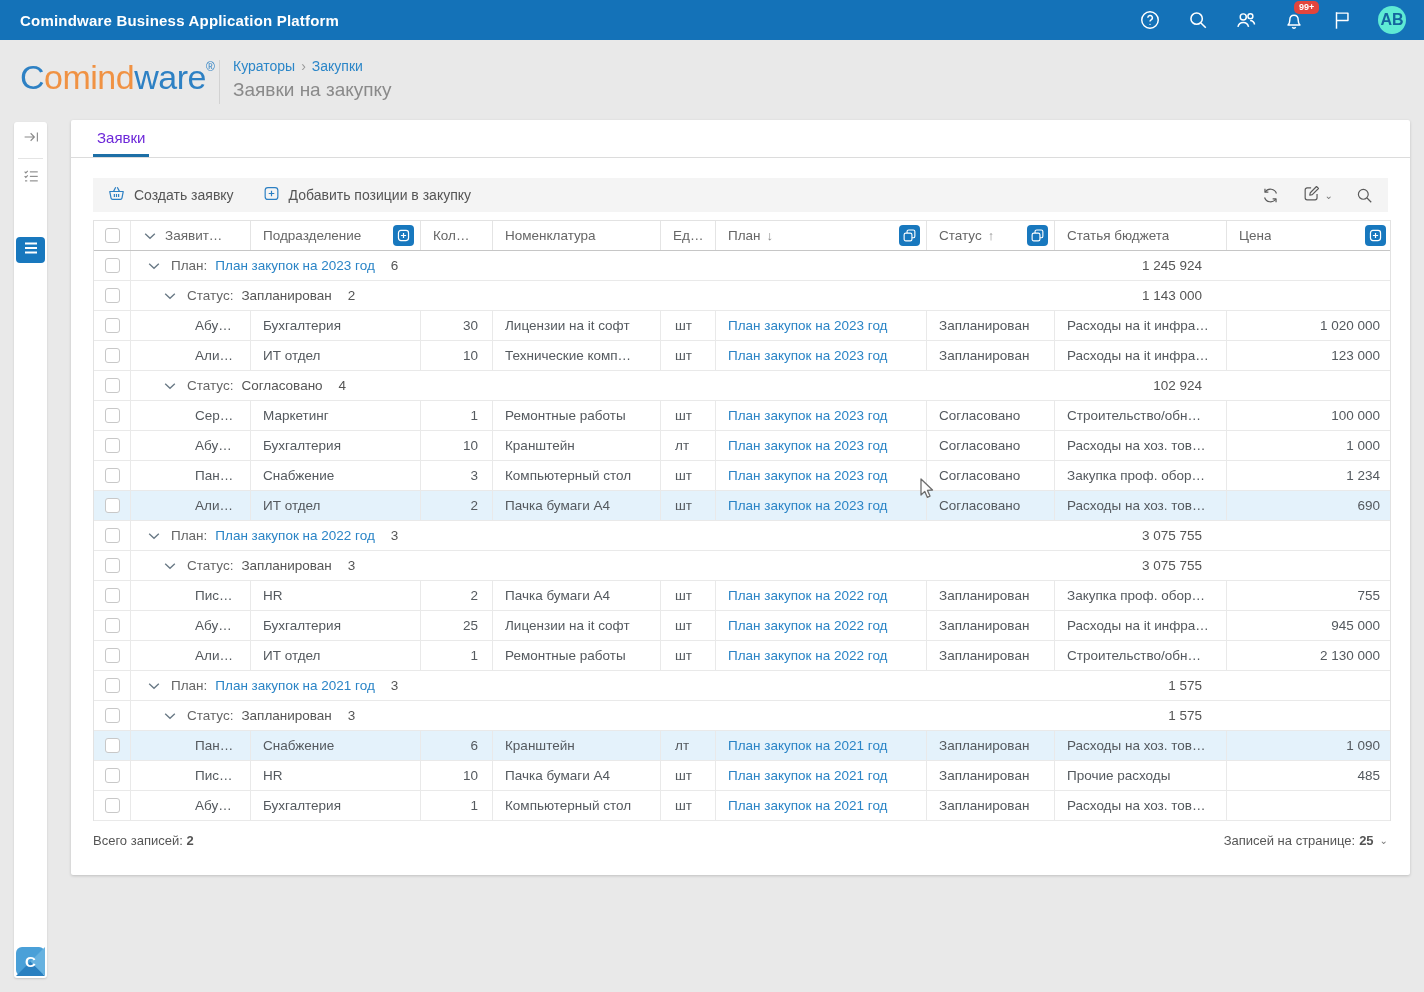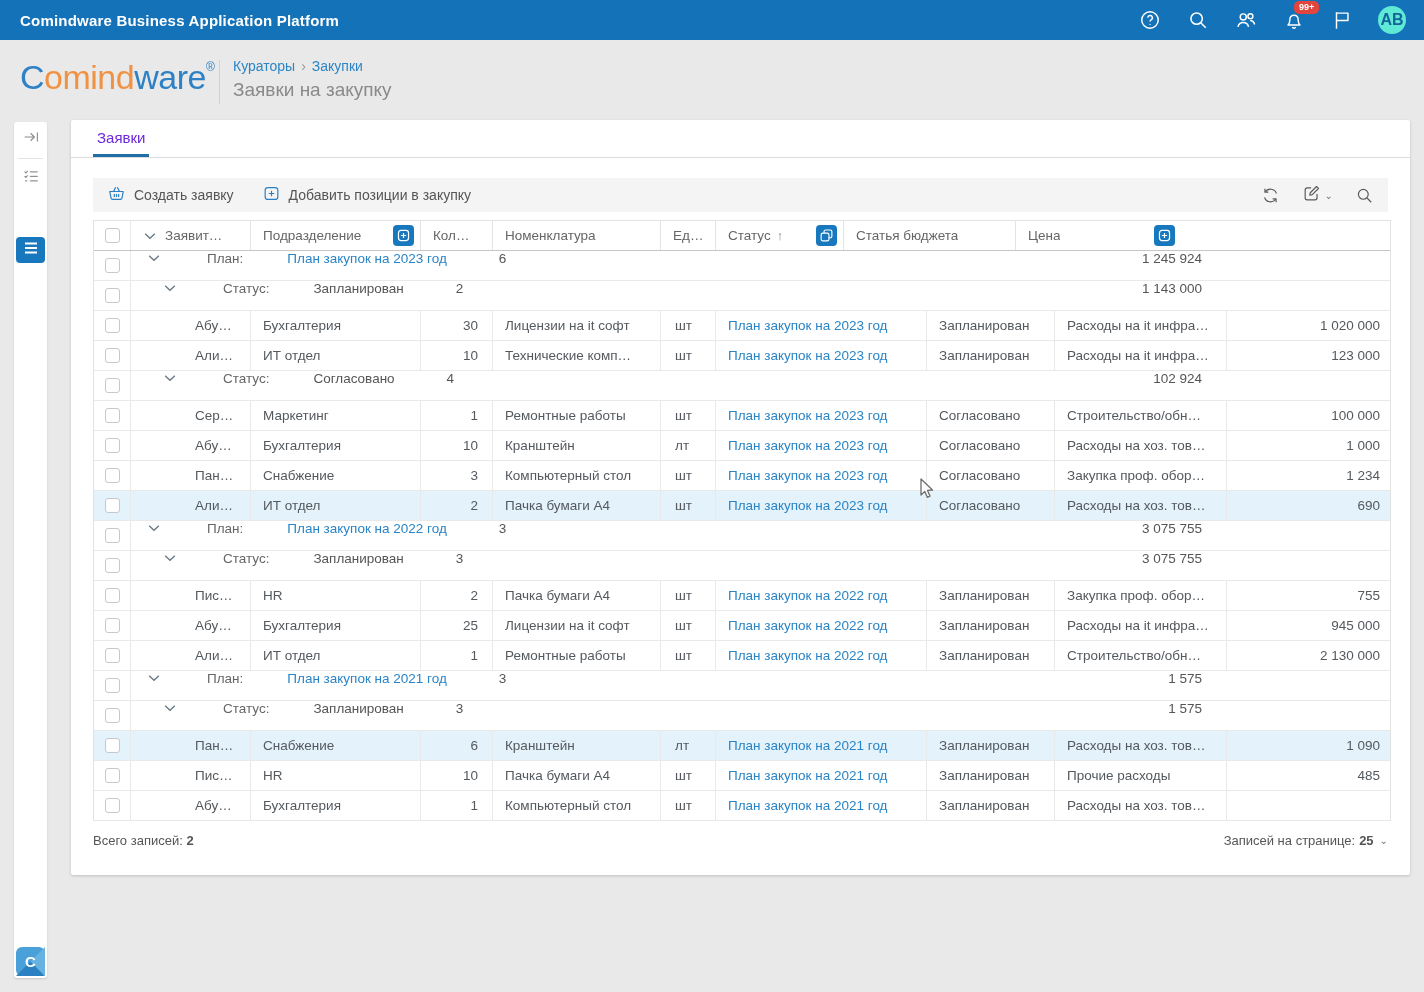--- a/index.html
+++ b/index.html
@@ -73,21 +73,21 @@
   .hrow { border-bottom:1px solid #c6c6c6; }
   .hcell { display:flex; align-items:center; border-right:1px solid #e4e4e4; padding:0 6px 0 12px;
            color:#666; overflow:hidden; white-space:nowrap; }
   .hcell.col-price { border-right:none; }
   .hlabel { overflow:hidden; text-overflow:ellipsis; }
   .hexp { display:flex; margin-right:8px; cursor:pointer; }
   .hsort { color:#8a8a8a; margin-left:6px; font-size:13px; }
   .hbtn { margin-left:auto; width:21px; height:21px; background:#1878be; border-radius:4px;
           display:flex; align-items:center; justify-content:center; flex:none; cursor:pointer; }
 
-  .gcell { flex:1; position:relative; display:flex; color:#666;gap:36px; }
+  .gcell { flex:1; position:relative; display:flex; align-items:center; color:#666; }
   .gchev { display:flex; margin-right:10px; cursor:pointer; }
   .glabel { margin-right:8px; }
   .glink { color:#2a84c6; text-decoration:none; cursor:pointer; }
   .gvalue { color:#555; }
   .gcount { margin-left:16px; color:#555; }
   .gsum { position:absolute; right:188px; color:#555; }
 
   .cell-link { color:#2a84c6; text-decoration:none; cursor:pointer; }
 
   
@@ -253,20 +253,30 @@
         </div>
         <div class="hcell col-qty">
           <span class="hlabel">Кол…</span>
         </div>
         <div class="hcell col-nomenclature">
           <span class="hlabel">Номенклатура</span>
         </div>
         <div class="hcell col-unit">
           <span class="hlabel">Ед…</span>
         </div>
+        <div class="hcell col-plan">
+          <span class="hlabel">План</span>
+          <span class="hsort">↓</span>
+          <span class="hbtn">
+            <svg width="13" height="13" viewBox="0 0 16 16">
+              <rect x="5" y="1.2" width="9.6" height="9.6" rx="2" fill="none" stroke="#fff" stroke-width="1.4"></rect>
+              <rect x="1.4" y="5" width="9.6" height="9.6" rx="2" fill="#1878be" stroke="#fff" stroke-width="1.4"></rect>
+            </svg>
+          </span>
+        </div>
         <div class="hcell col-status">
           <span class="hlabel">Статус</span>
           <span class="hsort">↑</span>
           <span class="hbtn">
             <svg width="13" height="13" viewBox="0 0 16 16">
               <rect x="5" y="1.2" width="9.6" height="9.6" rx="2" fill="none" stroke="#fff" stroke-width="1.4"></rect>
               <rect x="1.4" y="5" width="9.6" height="9.6" rx="2" fill="#1878be" stroke="#fff" stroke-width="1.4"></rect>
             </svg>
           </span>
         </div>

